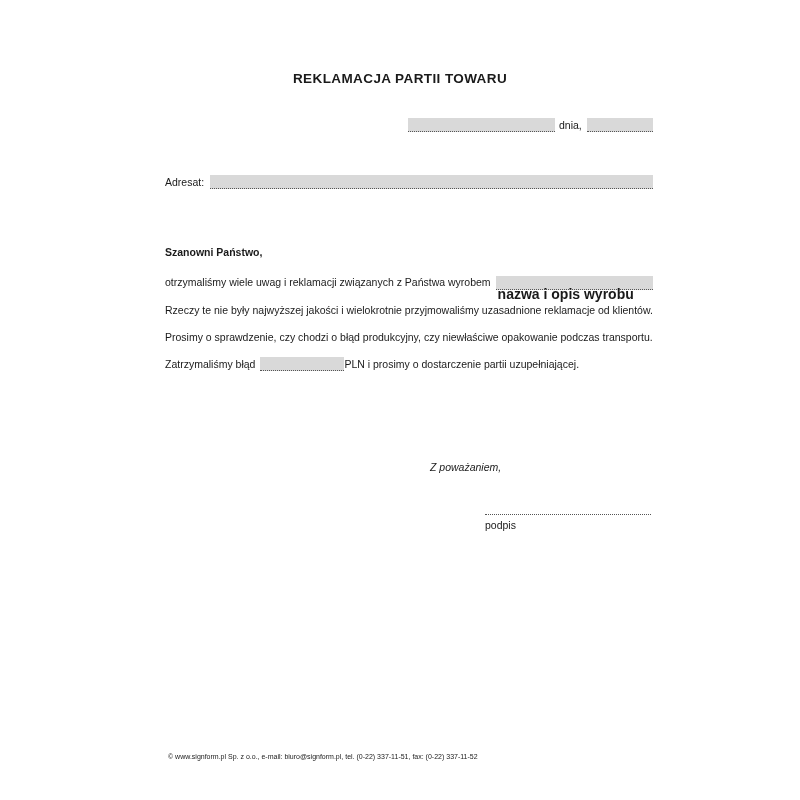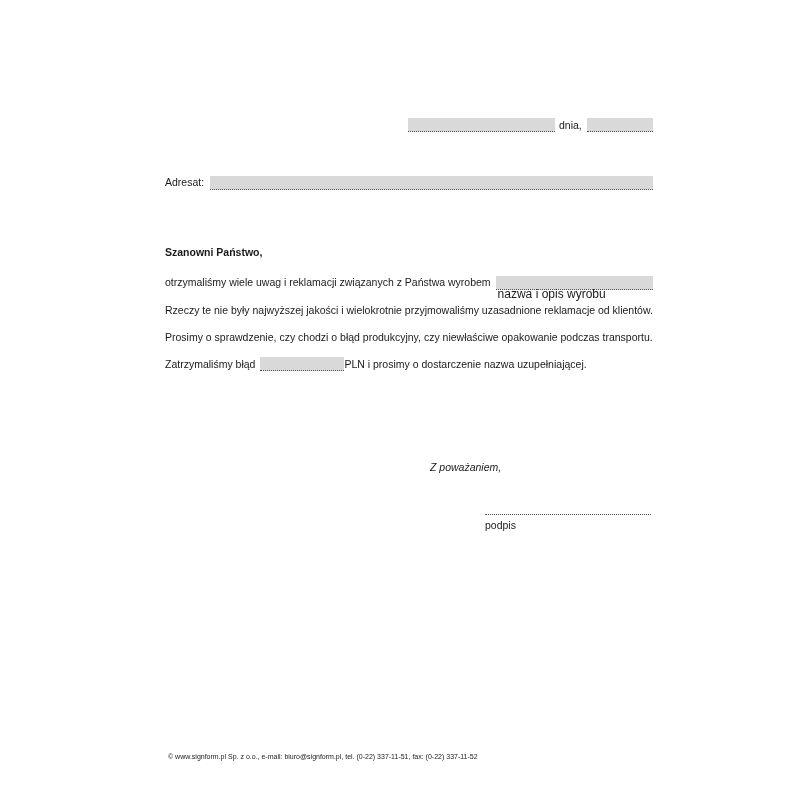--- a/index.html
+++ b/index.html
@@ -60,21 +60,20 @@
     white-space:nowrap;
   }
   .date-row .date-field{width:66px;}
   
   .addressee-row{
     position:absolute;
     top:175px;
     left:165px;
     width:488px;
     display:flex;
-    align-items:flex-end;
   }
   .addressee-row .addressee-label{
     white-space:nowrap;
     margin-right:6px;
     padding-bottom:1px;
   }
   .addressee-row .addressee-field{flex:1;}
   .salutation{
     position:absolute;
     top:245px;
@@ -96,24 +95,25 @@
   .line-product .line-text{
     white-space:nowrap;
     margin-right:5px;
     padding-bottom:1px;
   }
   .line-product .product-field{flex:1;}
   .field-caption{
     position:absolute;
     top:100%;
     left:2px;
-    font-size:12px;
+    font-size:14px;
     line-height:10px;
     color:var(--text-color);
     white-space:nowrap;
+    font-weight:bold;
   }
   .line-quality{top:303px;}
   .line-check{top:330px;}
   .line-amount{top:357px;}
   .line-amount .amount-field{width:84px;margin-left:5px;}
   .line-return{top:384px;}
   .regards{
     position:absolute;
     top:460px;
     left:430px;
@@ -141,20 +141,21 @@
     font-size:7px;
     line-height:9px;
     white-space:nowrap;
   }
 </style>
 </head>
 <body>
 
 <div class="page">
 
+  <h1 class="title">REKLAMACJA PARTII TOWARU</h1>
 
   <div class="date-row">
     <div class="field place-field"></div>
     <span class="date-label">dnia,</span>
     <div class="field date-field"></div>
   </div>
 
   <div class="addressee-row">
     <span class="addressee-label">Adresat:</span>
     <div class="field addressee-field"></div>
@@ -167,21 +168,21 @@
     <span class="field inline-field product-field">
       <span class="field-caption">nazwa i opis wyrobu</span>
     </span>
   </div>
 
   <p class="body-line line-check">Prosimy o sprawdzenie, czy chodzi o błąd produkcyjny, czy niewłaściwe opakowanie podczas transportu.</p>
 
   <p class="body-line line-quality">Rzeczy te nie były najwyższej jakości i wielokrotnie przyjmowaliśmy uzasadnione reklamacje od klientów.</p>
 
   <div class="body-line line-amount">
-    <span>Zatrzymaliśmy błąd</span><span class="field inline-field amount-field"></span><span>PLN i prosimy o dostarczenie nazwa uzupełniającej.</span>
+    <span>Zatrzymaliśmy błąd</span><span class="field inline-field amount-field"></span><span>PLN i prosimy o dostarczenie partii uzupełniającej.</span>
   </div>
 
 
   <p class="regards">Z poważaniem,</p>
 
   <div class="signature">
     <div class="signature-line"></div>
     <div class="signature-caption">podpis</div>
   </div>
 

